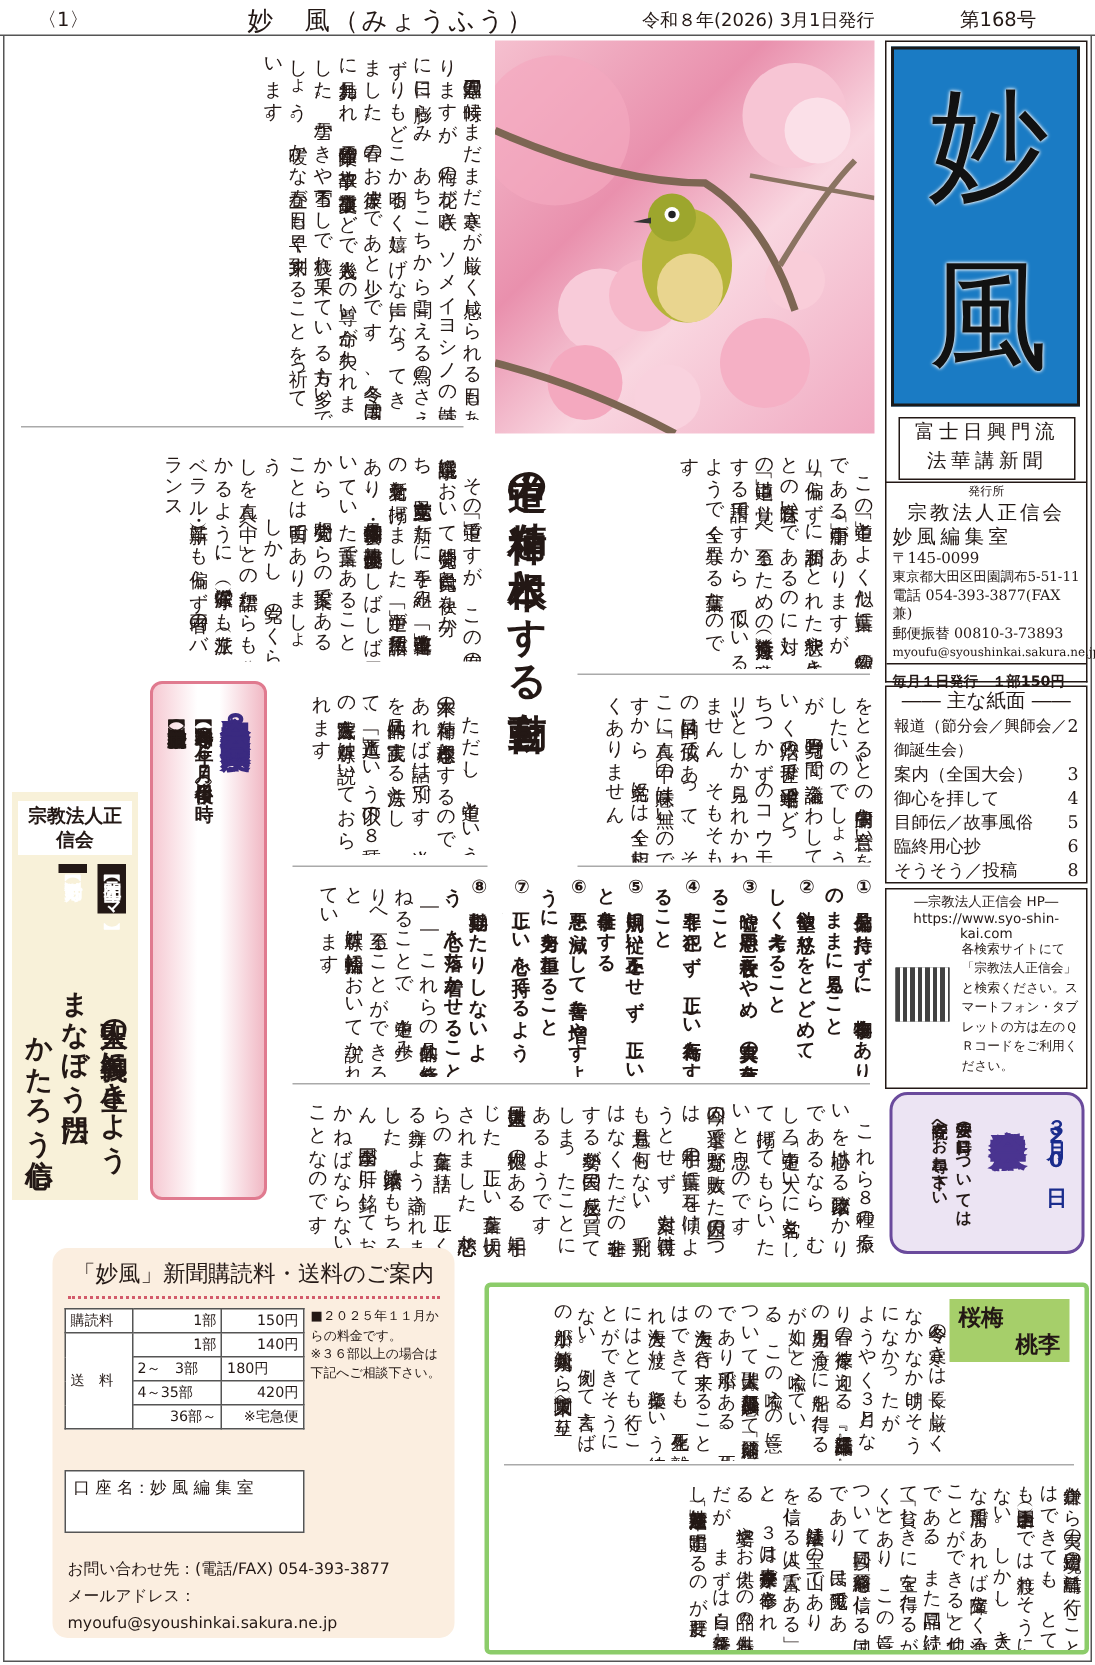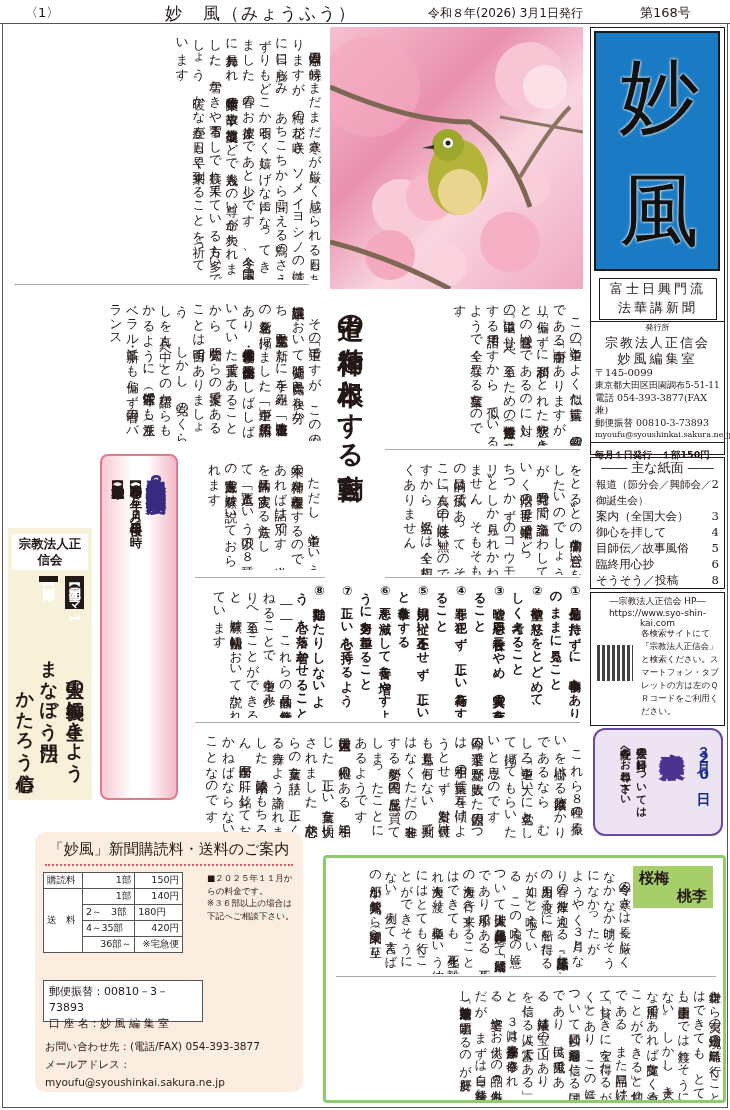--- a/index.html
+++ b/index.html
@@ -87,21 +87,21 @@
   </div>
   <div class="ryu">
     <div>富士日興門流</div>
     <div>法華講新聞</div>
   </div>
 </div>
 
 <div class="abs pub">
   <div style="text-align:center;font-size:8px">発行所</div>
   <div style="text-align:center;font-size:13px;line-height:16px;letter-spacing:2px">宗教法人正信会</div>
-  <div style="text-align:center;font-size:13px;line-height:16px;letter-spacing:3px">妙風編集室</div>
+  <div style="font-size:13px;line-height:16px;letter-spacing:3px">妙風編集室</div>
   <div>〒145-0099</div>
   <div style="font-size:9px">東京都大田区田園調布5-51-11</div>
   <div style="font-size:9.5px">電話 054-393-3877(FAX兼)</div>
   <div style="font-size:9.5px">郵便振替 00810-3-73893</div>
   <div style="font-size:8px">myoufu@syoushinkai.sakura.ne.jp</div>
   <div style="font-weight:bold;font-family:'DejaVu Sans',sans-serif;font-size:9.5px;border-top:1px solid #231815;margin:0 -4px;padding:6px 4px">毎月１日発行　１部150円</div>
 </div>
 
 <div class="abs contents">
   <div class="ttl">―― <span>主な紙面</span> ――</div>
@@ -191,21 +191,21 @@
   <div class="abs v tag" style="right:8px;top:48px;background:#231815;color:#fff;font-size:12px;font-weight:bold;padding:3px 1px">【年間テーマ】</div>
   <div class="abs v tag" style="right:34px;top:48px;background:#231815;color:#fff;font-size:12px;font-weight:bold;padding:3px 1px">【活動方針】</div>
   <div class="abs v" style="right:6px;top:140px;font-size:18px;font-weight:bold;height:130px;line-height:22px">聖人の御義に生きよう</div>
   <div class="abs v" style="right:32px;top:120px;font-size:18px;font-weight:bold;line-height:22px">まなぼう法門、</div>
   <div class="abs v" style="right:56px;top:150px;font-size:18px;font-weight:bold;line-height:22px">かたろう信心</div>
 </div>
 
 <div class="abs sub">
   <div class="tag" style="text-align:center;font-size:15px;font-weight:normal;margin-top:8px">「妙風」新聞購読料・送料のご案内</div>
   <div style="margin:3px 10px 0;height:4px;border-bottom:2px dotted #d25a6a"></div>
-  <table class="abs" style="left:8px;top:40px;width:140px">
+  <table class="abs" style="left:8px;top:40px;width:160px">
     <tbody>
         <tr>
           <td>購読料</td>
           <td style="text-align:right">1部</td>
           <td style="text-align:right">150円</td>
         </tr>
     <tr>
           <td rowspan="4">送　料</td>
           <td style="text-align:right">1部</td>
           <td style="text-align:right">140円</td>
@@ -222,21 +222,20 @@
           <td style="text-align:right">36部～</td>
           <td style="text-align:right">※宅急便</td>
         </tr>
   </tbody>
     </table>
   <div class="abs tag" style="left:172px;top:40px;width:92px;font-size:8.6px;line-height:12.5px">
     <div>■２０２５年１１月からの料金です。</div>
     <div>※３６部以上の場合は下記へご相談下さい。</div>
   </div>
   <div class="abs tag" style="left:8px;top:148px;width:160px;height:42px;border:1px solid #555;background:#fff;font-size:11px;line-height:16px;padding:3px 5px">
-    <div>郵便振替：00810－3－73893</div>
     <div>口 座 名：妙 風 編 集 室</div>
   </div>
   <div class="abs tag" style="left:10px;top:205px;font-size:10.5px;line-height:18px">
     <div>お問い合わせ先：(電話/FAX) 054-393-3877</div>
     <div>メールアドレス：myoufu@syoushinkai.sakura.ne.jp</div>
   </div>
 </div>
 
 <div class="abs ume">
   <div class="abs tag" style="right:10px;top:8px;width:80px;height:42px;background:#a6cf6a;font-weight:bold;font-size:15px;line-height:18px;padding:3px 6px">

